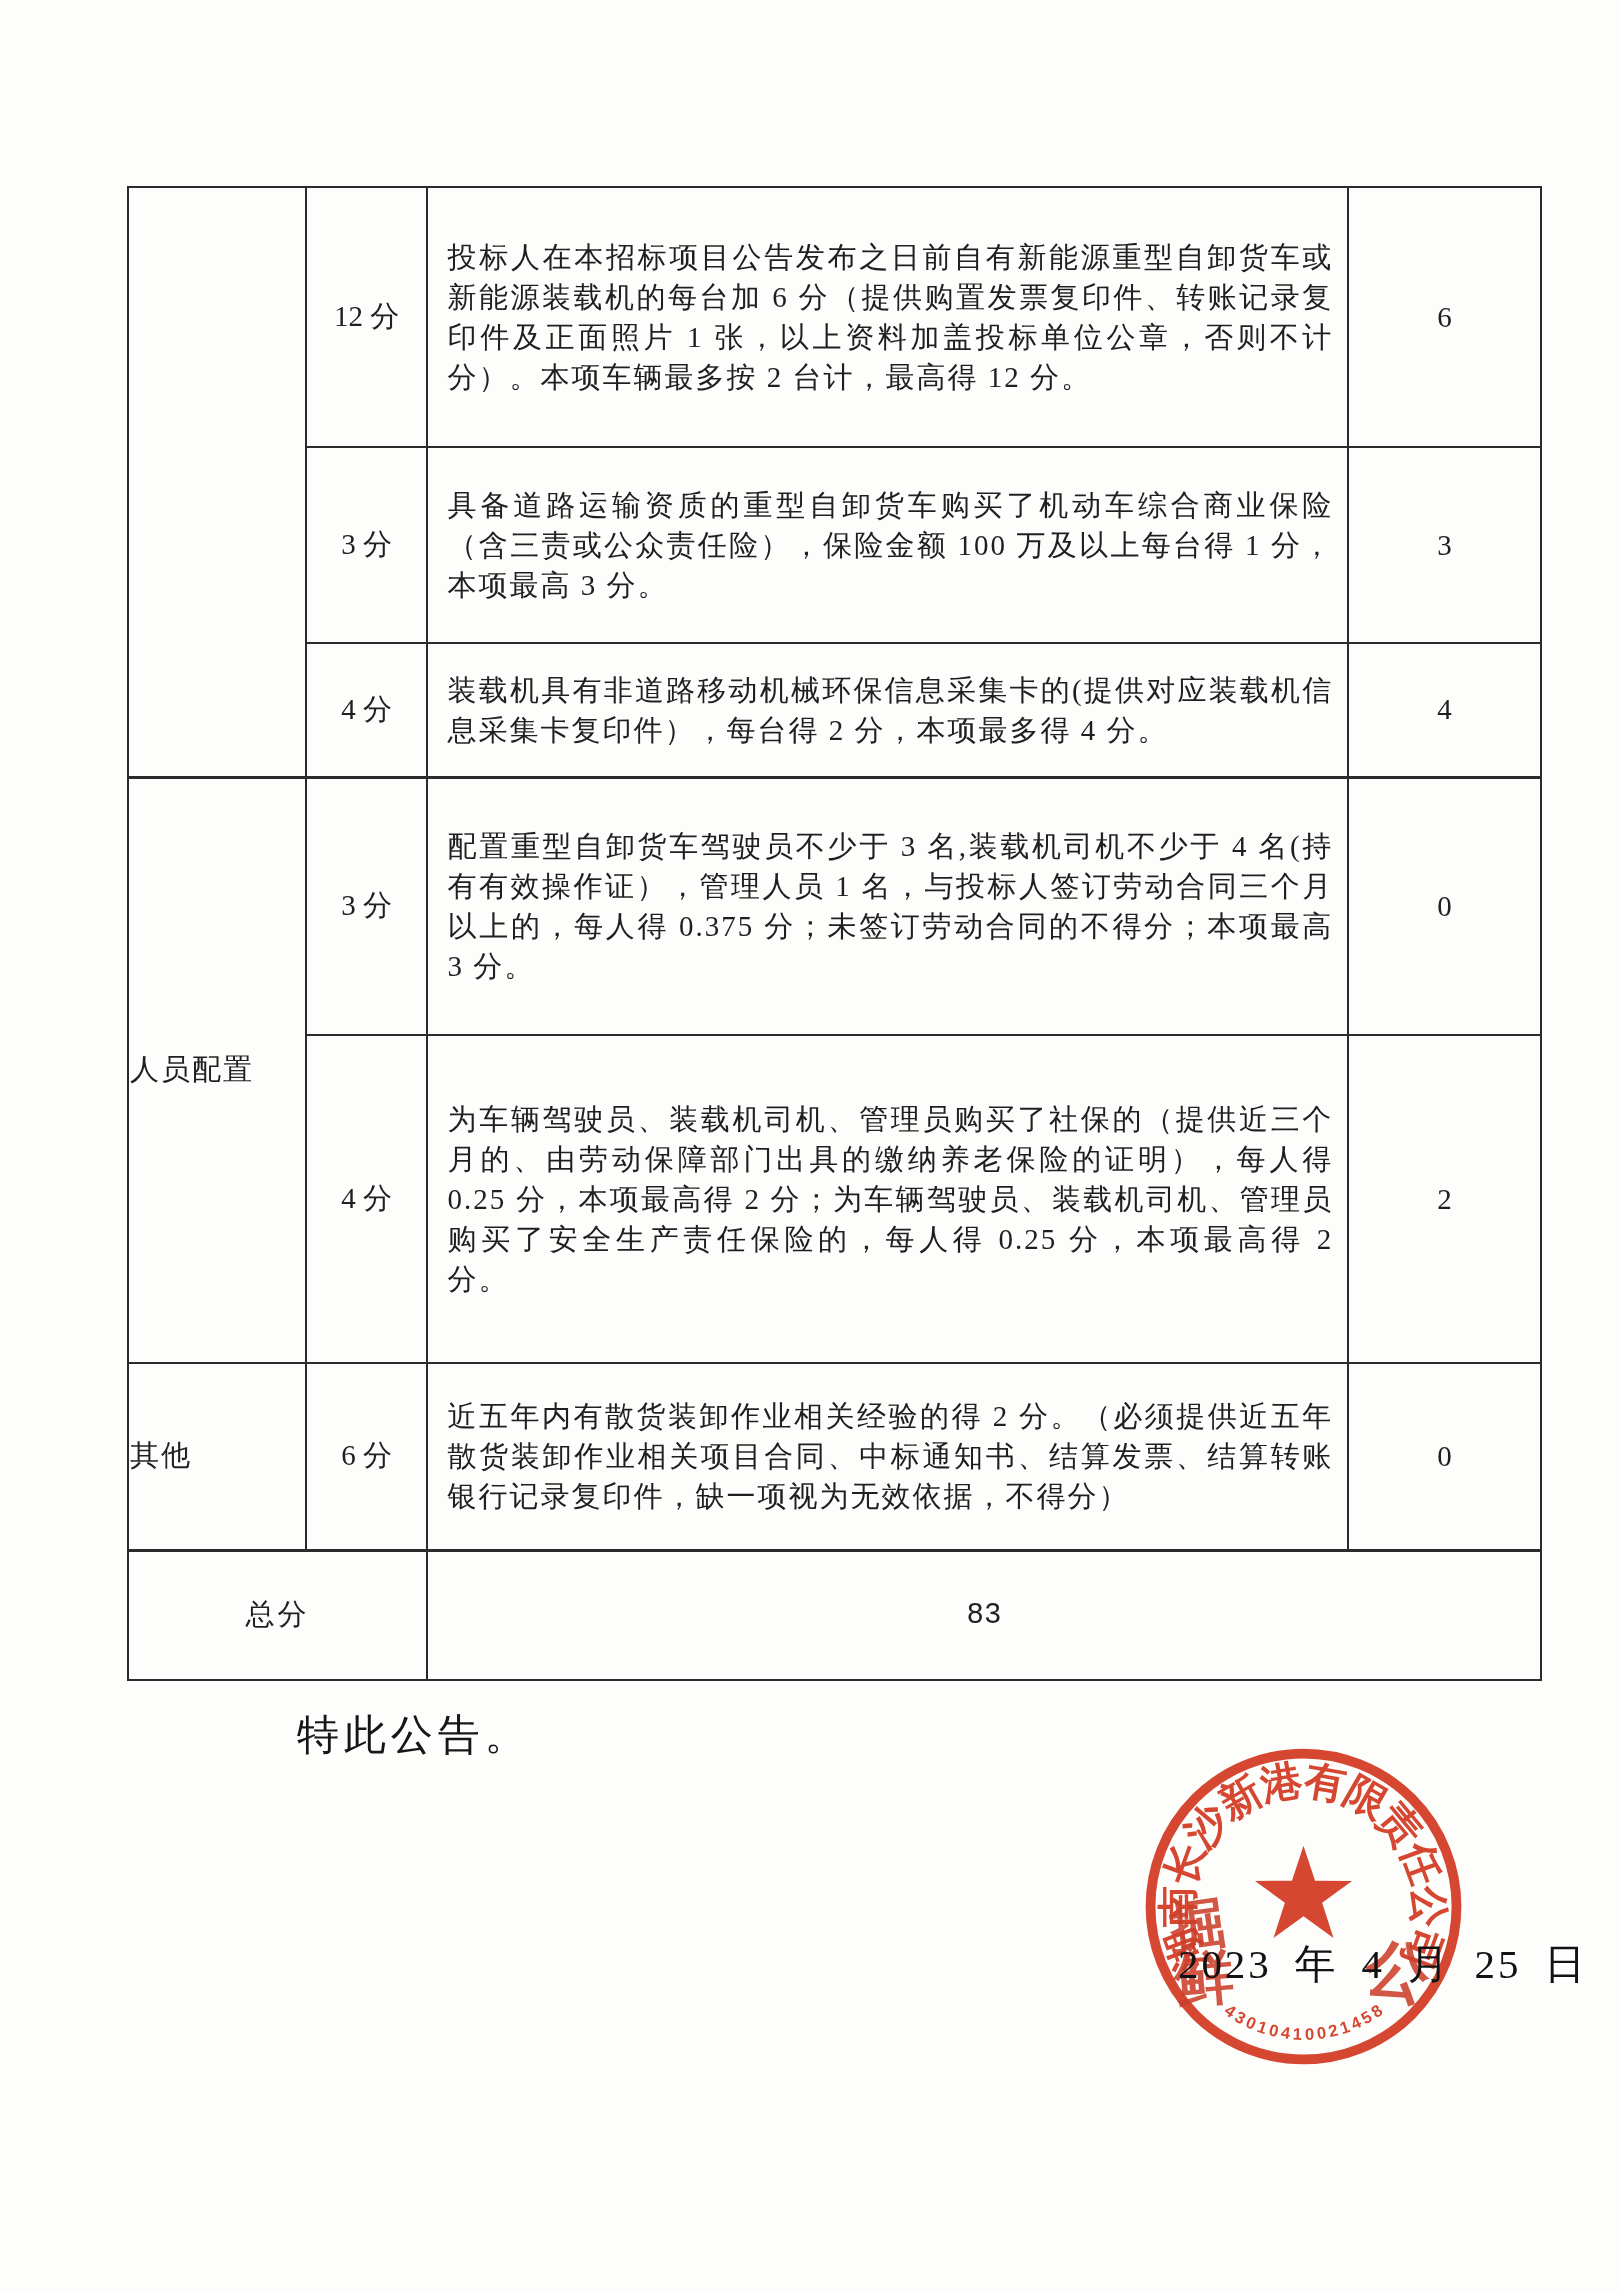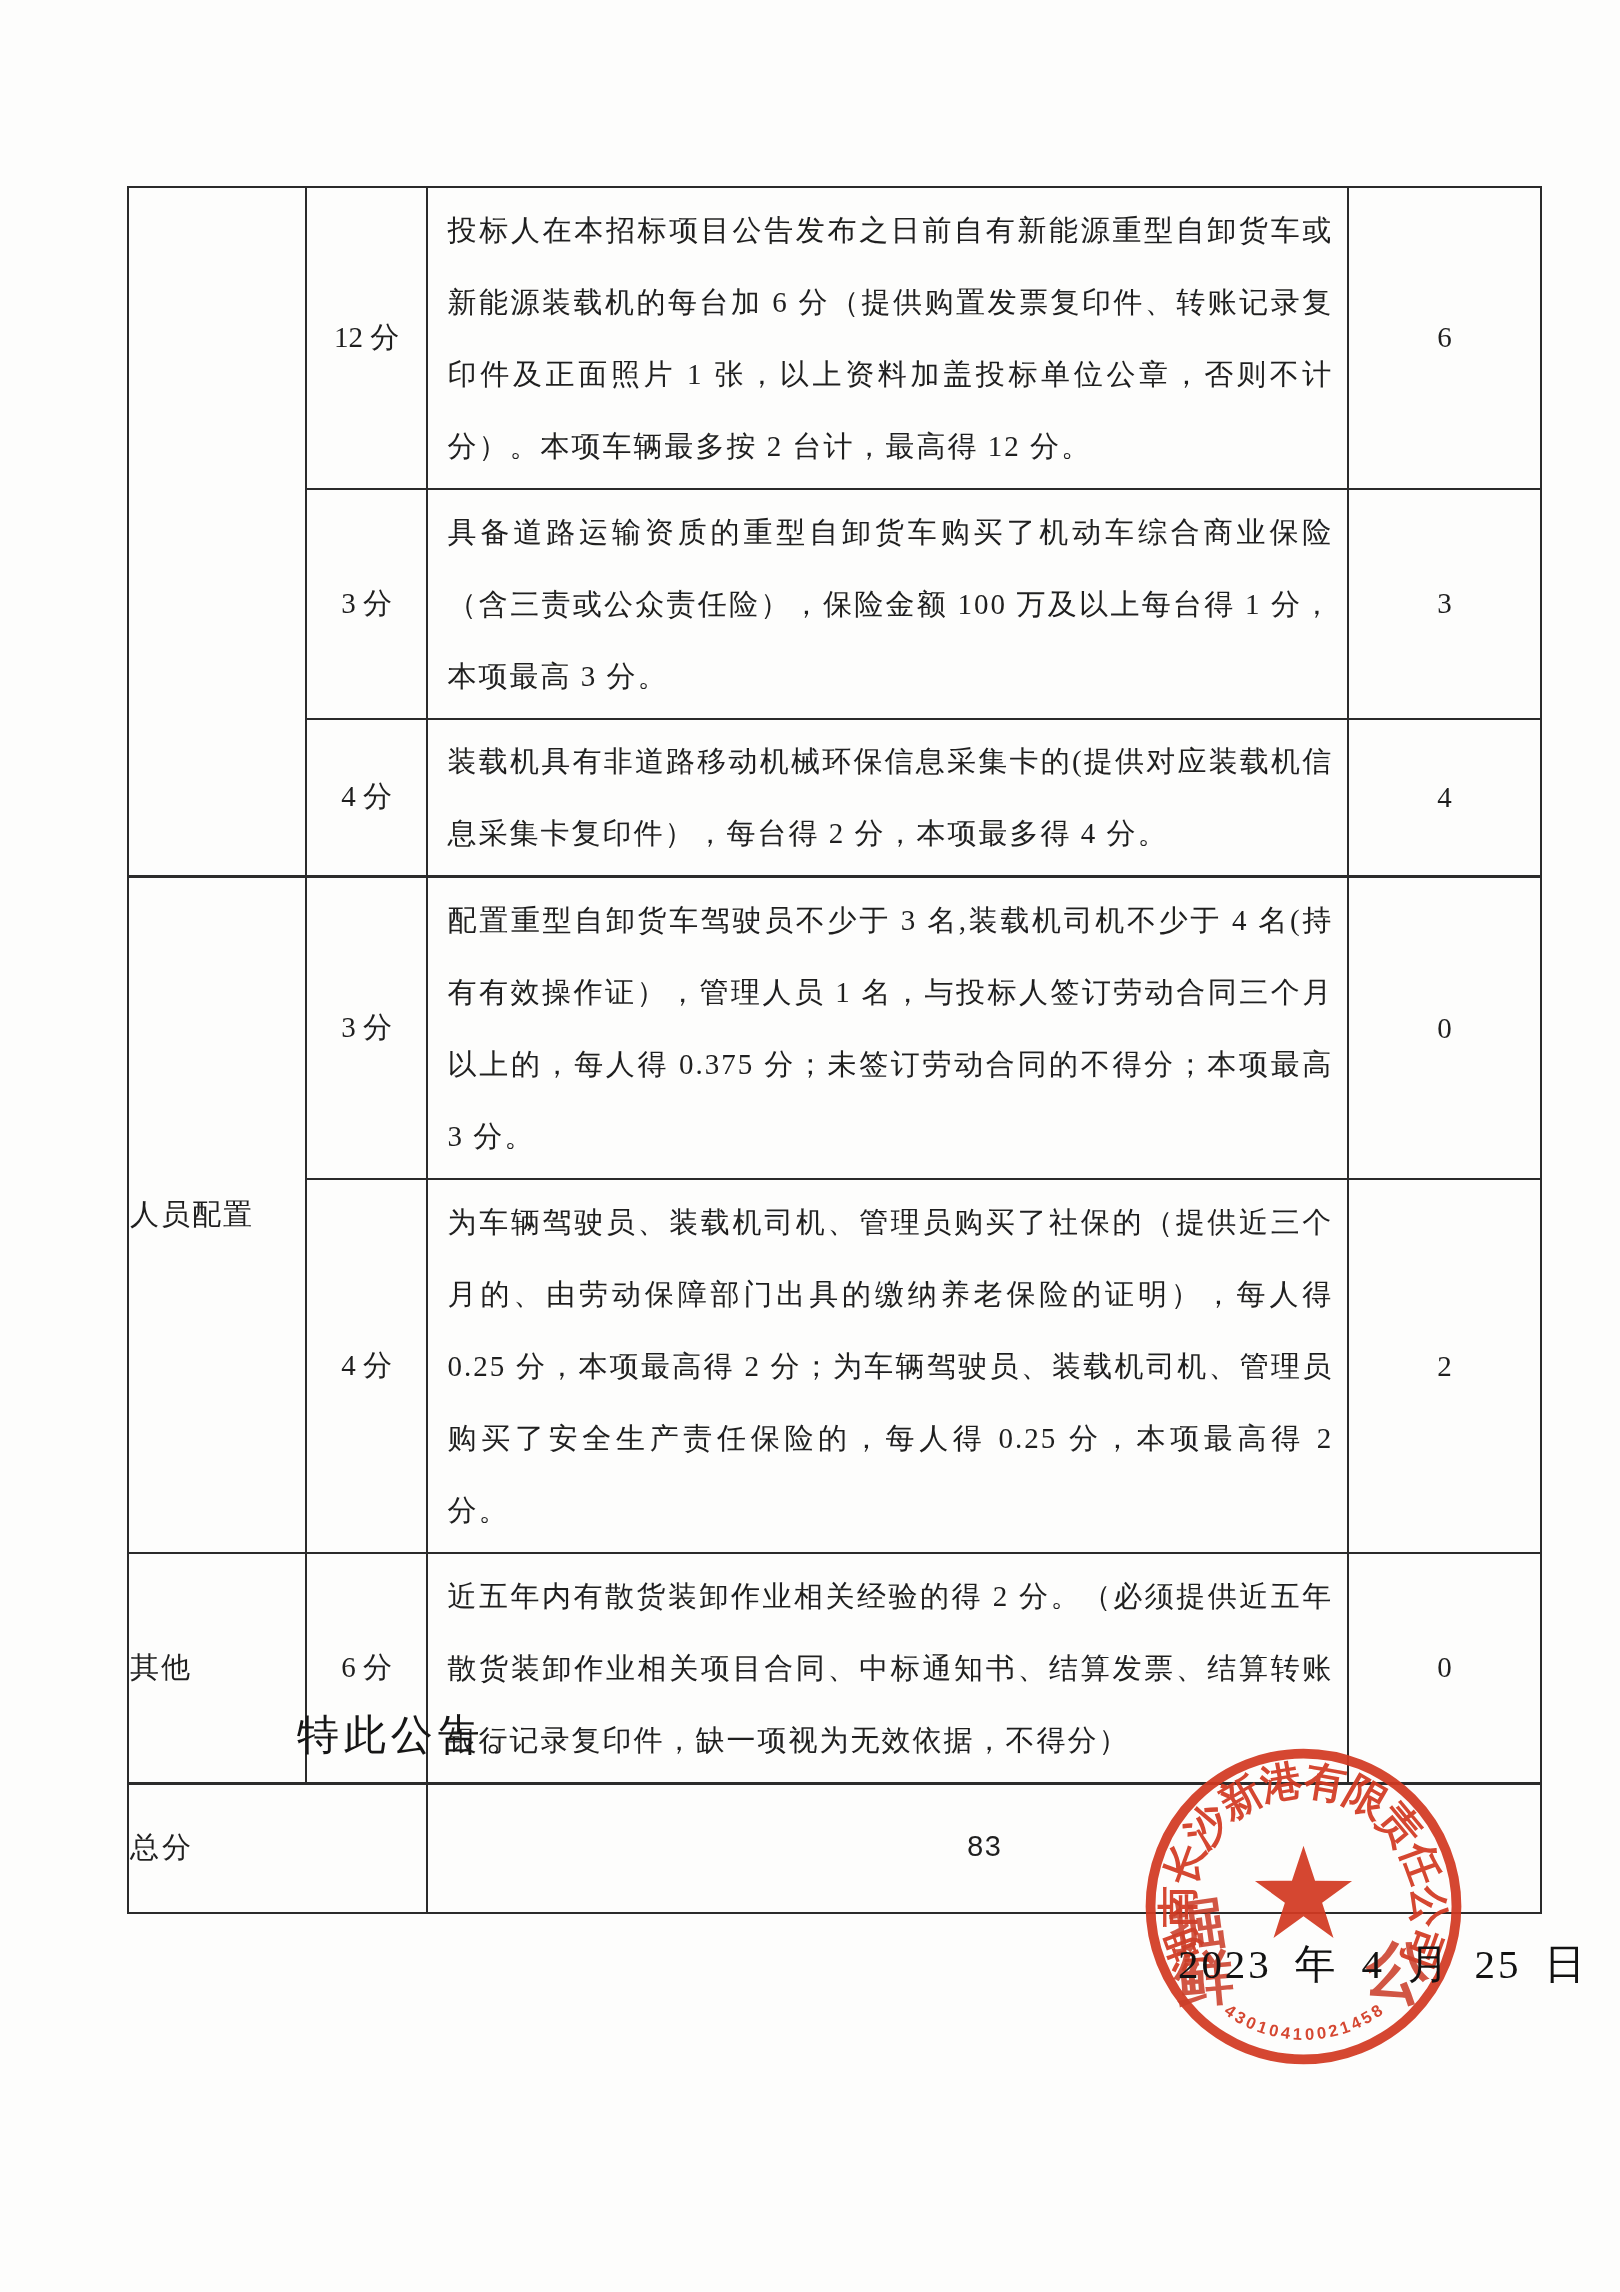--- a/index.html
+++ b/index.html
@@ -22,24 +22,24 @@
   #score-table td.thick-top { border-top-width:3.9px; }
   td.cat {
     text-align:left; letter-spacing:2px;
   }
   td.pts {
     text-align:center; white-space:nowrap;
   }
   td.crit {
     text-align:justify; text-align-last:left;
     padding:5.9px 13.7px 5.9px 19.6px;
-    line-height:72px; letter-spacing:2px;margin-top:40px;
+    line-height:40px; letter-spacing:2px;margin-top:40px;
   }
   td.score { text-align:center; }
-  td.total-label { letter-spacing:2.9px; }
+  td.total-label { text-align:center; letter-spacing:2.9px; }
   td.total-value { text-align:center; font-size:30px;font-family:Liberation Mono, monospace; }
   tr.r1 { height:260px; }
   tr.r2 { height:196px; }
   tr.r3 { height:134px; }
   tr.r4 { height:258px; }
   tr.r5 { height:328px; }
   tr.r6 { height:187px; }
   tr.r7 { height:130px; }
   
   #closing-note {

